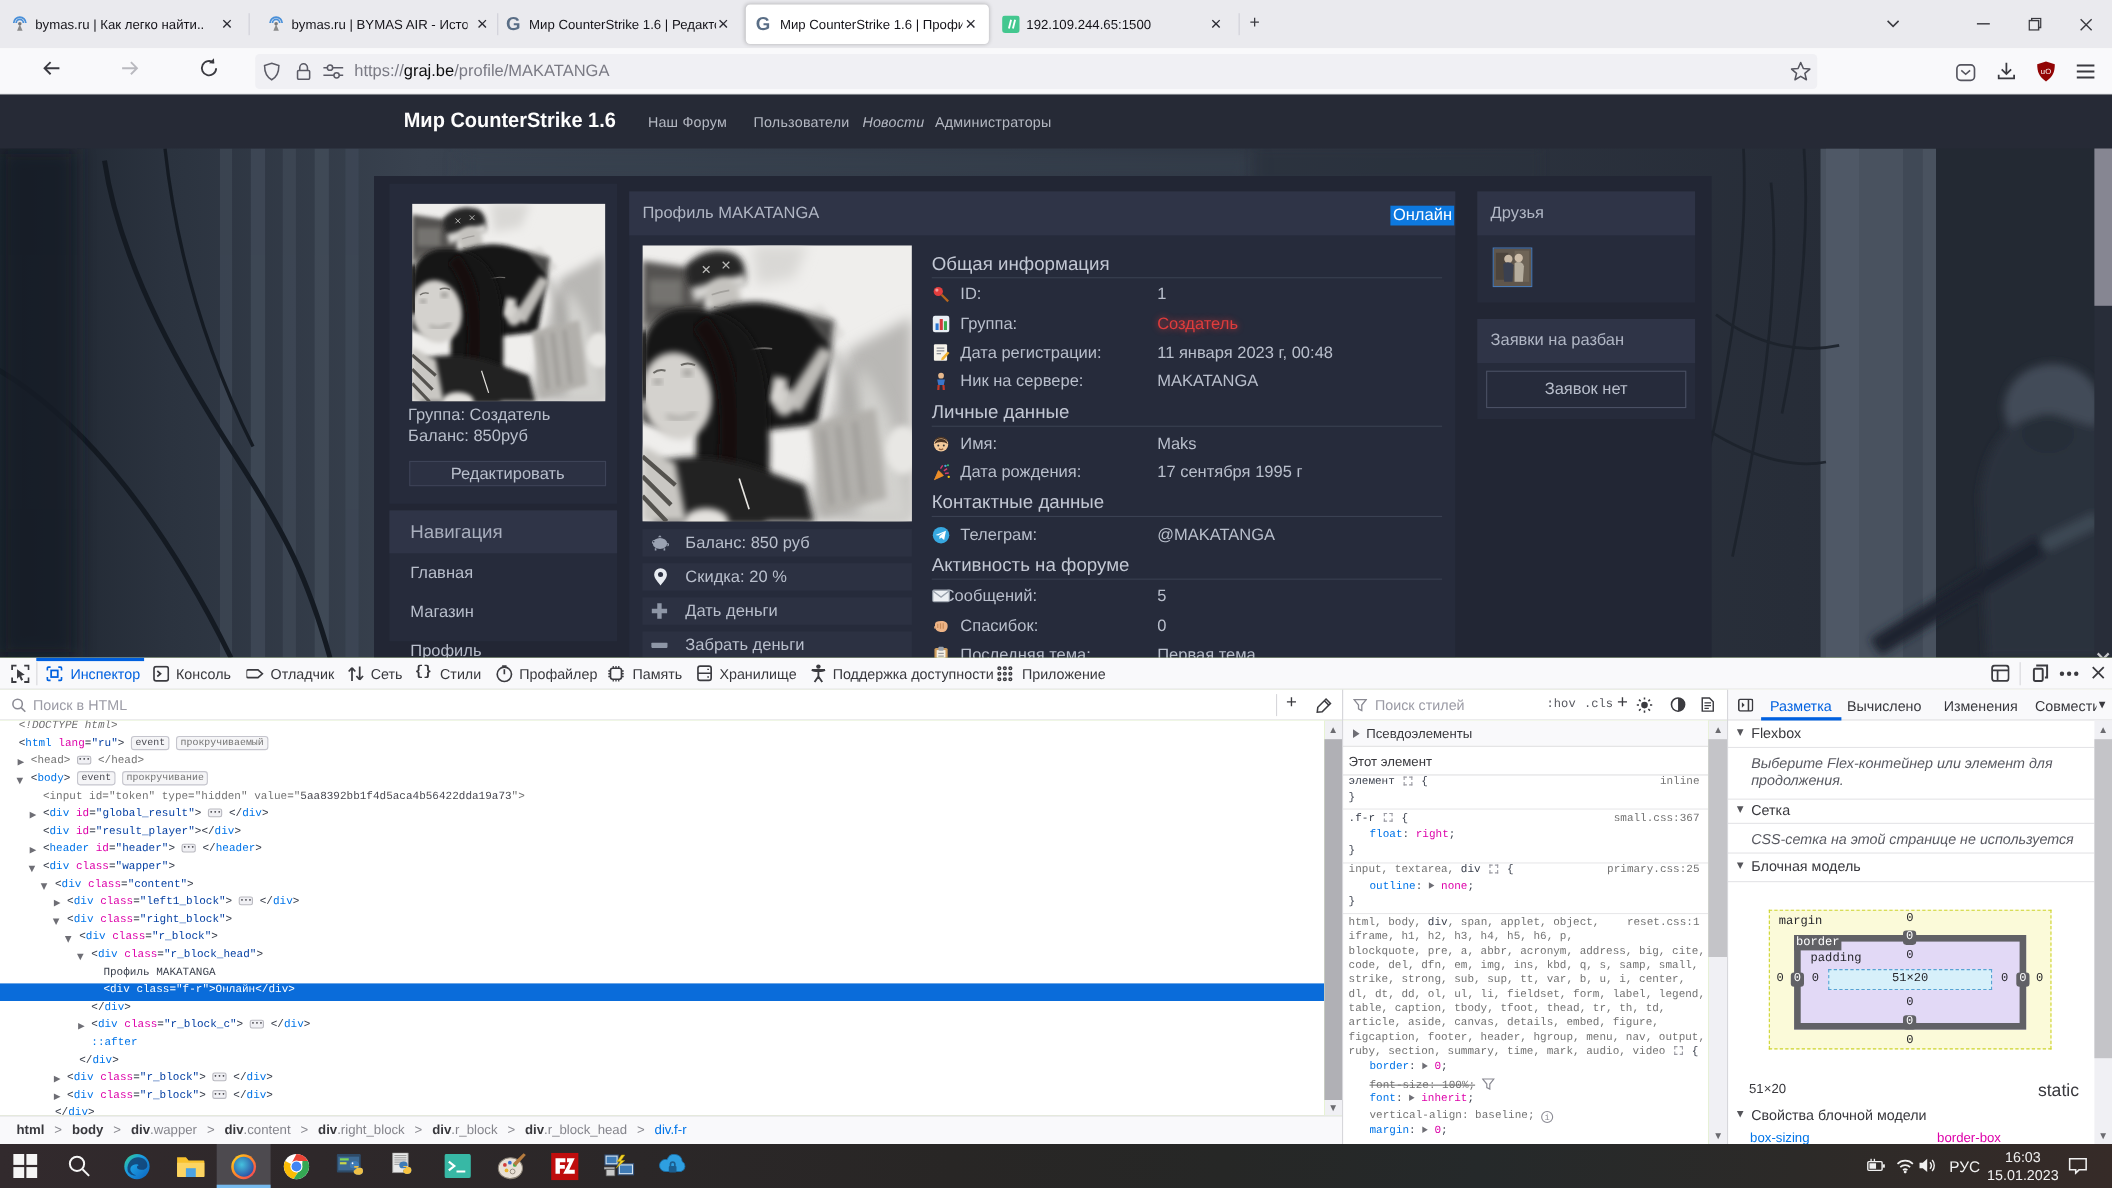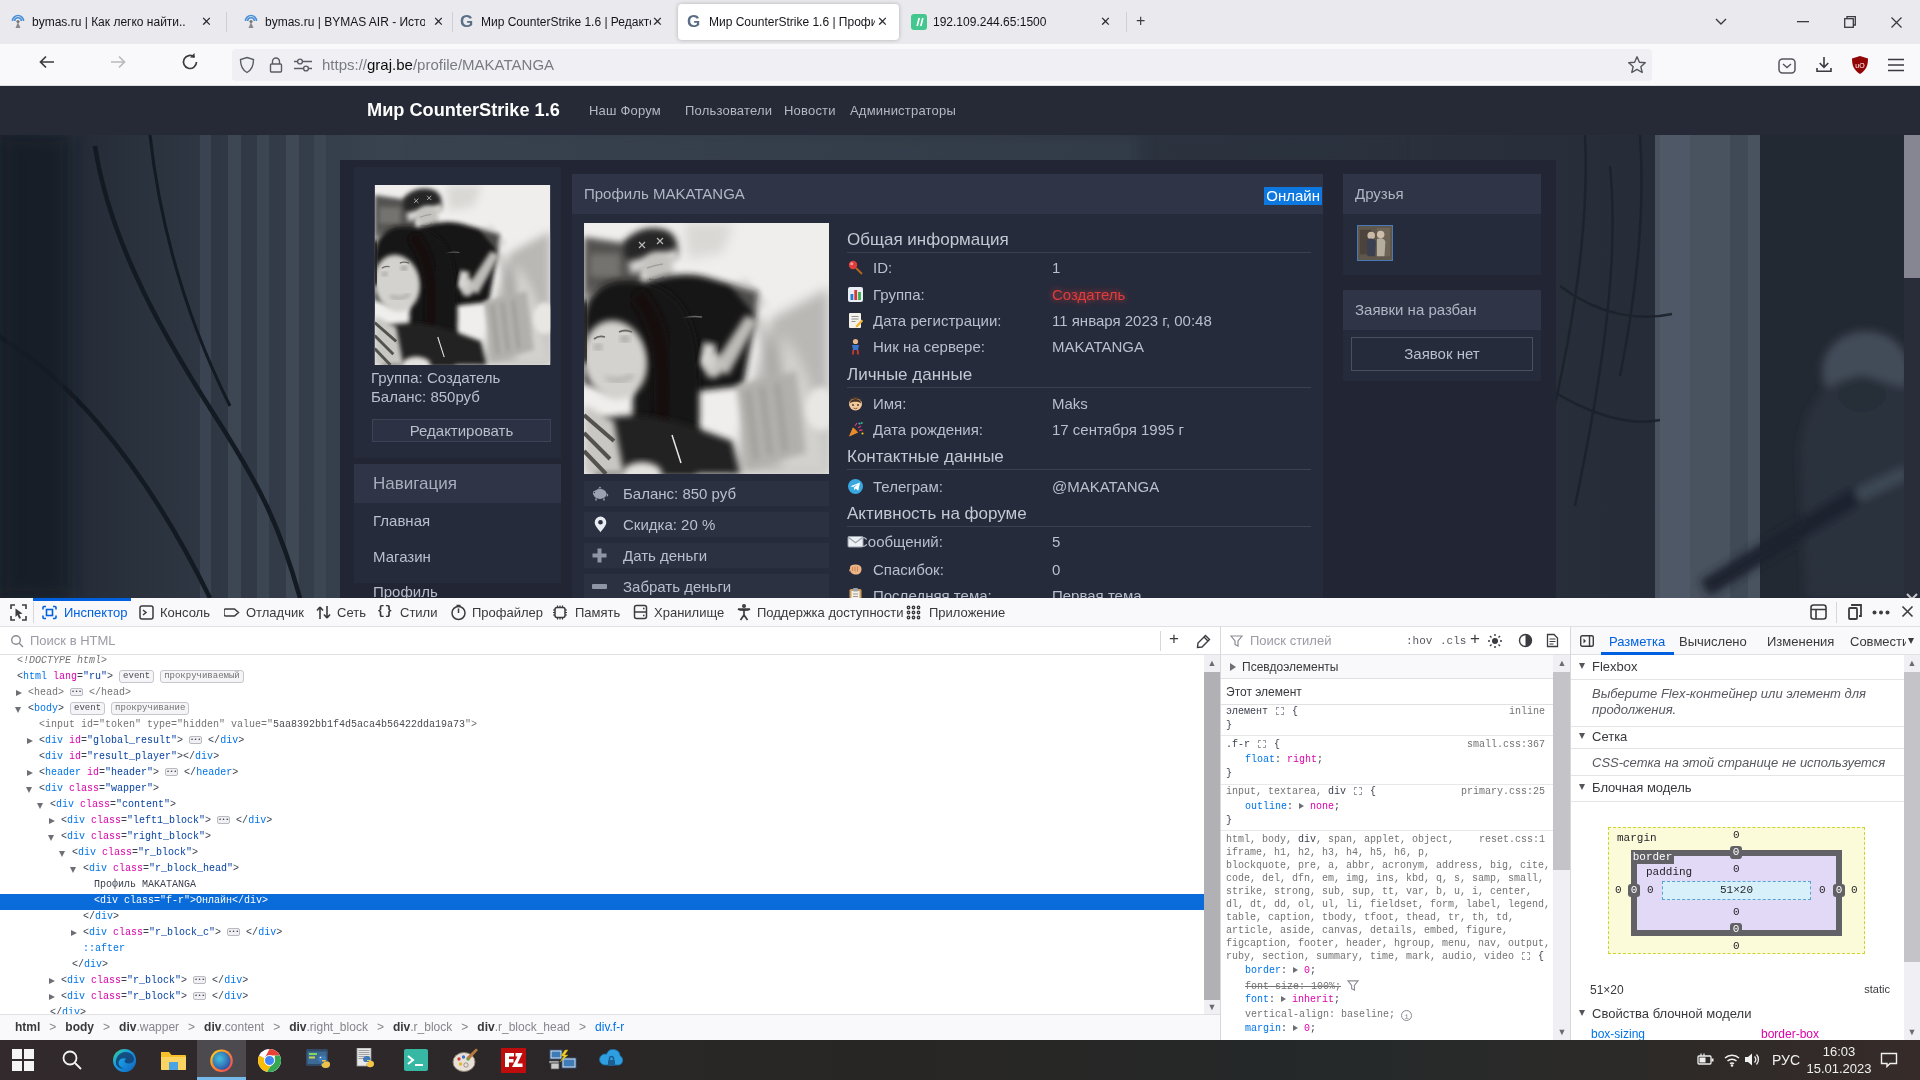--- a/index.html
+++ b/index.html
@@ -375,21 +375,21 @@
       </g>
 
       <rect x="1904" y="42" width="16" height="470" fill="#282d39"></rect>
       <rect x="1904" y="45" width="16" height="147" fill="#868692"></rect>
       <path d="M1907 508 L1912 513 L1917 508" stroke="#c8c8cc" stroke-width="2" fill="none"></path>
     </svg>
     <div id="siteheader">
       <div class="logo">Мир CounterStrike 1.6</div>
       <div class="nl" style="left:589px;">Наш Форум</div>
       <div class="nl" style="left:685px;">Пользователи</div>
-      <div class="nl" style="left:784px;">Новости</div>
+      <div class="nl" style="left:784px;font-style:italic;">Новости</div>
       <div class="nl" style="left:850px;">Администраторы</div>
     </div>
     <div id="wapper"></div>
 
     <div class="blk" style="left:354px;top:81px;width:207px;height:291px;">
       <svg class="abs" style="left:17px;top:18px;" width="183" height="180" viewBox="0 0 245 251">
           <use href="#photo"></use>
         </svg>
       <div class="ptxt abs" style="left:17px;top:202px;">Группа: Создатель</div>
       <div class="ptxt abs" style="left:17px;top:221px;">Баланс: 850руб</div>
@@ -719,21 +719,21 @@
       <div class="abs" style="left:45px;top:257px;font-family:'Liberation Mono',monospace;font-size:11px;color:#25252a;">0</div>
       <div class="abs" style="left:58px;top:257px;width:12px;height:13px;background:#616166;border-radius:3px;color:#fff;font-family:'Liberation Mono',monospace;font-size:11px;text-align:center;line-height:13px;">0</div>
       <div class="abs" style="left:77px;top:257px;font-family:'Liberation Mono',monospace;font-size:11px;color:#25252a;">0</div>
       <div class="abs" style="left:249px;top:257px;font-family:'Liberation Mono',monospace;font-size:11px;color:#25252a;">0</div>
       <div class="abs" style="left:263px;top:257px;width:12px;height:13px;background:#616166;border-radius:3px;color:#fff;font-family:'Liberation Mono',monospace;font-size:11px;text-align:center;line-height:13px;">0</div>
       <div class="abs" style="left:281px;top:257px;font-family:'Liberation Mono',monospace;font-size:11px;color:#25252a;">0</div>
       <div class="abs" style="left:163px;top:279px;font-family:'Liberation Mono',monospace;font-size:11px;color:#25252a;">0</div>
       <div class="abs" style="left:160px;top:296px;width:12px;height:13px;background:#616166;border-radius:3px;color:#fff;font-family:'Liberation Mono',monospace;font-size:11px;text-align:center;line-height:13px;">0</div>
       <div class="abs" style="left:163px;top:313px;font-family:'Liberation Mono',monospace;font-size:11px;color:#25252a;">0</div>
       <div class="abs" style="left:20px;top:356px;font-size:12px;color:#38383d;">51×20</div>
-      <div class="abs" style="right:30px;top:356px;font-size:11px;color:#38383d;">static</div>
+      <div class="abs" style="right:30px;top:356px;font-size:16px;color:#38383d;">static</div>
       <div class="ar ar-d" style="left:9px;top:383px;border-top-color:#55555a;"></div>
       <div class="sech abs" style="left:22px;top:379px;">Свойства блочной модели</div>
       <div class="abs" style="left:21px;top:400px;font-size:12px;color:#0074e8;">box-sizing</div>
       <div class="abs" style="left:191px;top:400px;font-size:12px;color:#dd00a9;">border-box</div>
     </div>
 
     <div class="abs" style="left:1220px;top:29px;width:1px;height:413px;background:#d7d7db;"></div>
     <div class="abs" style="left:1570px;top:29px;width:1px;height:413px;background:#d7d7db;"></div>
 
     <div class="sbtrack" style="left:1204px;top:57px;width:16px;height:359px;"></div>

